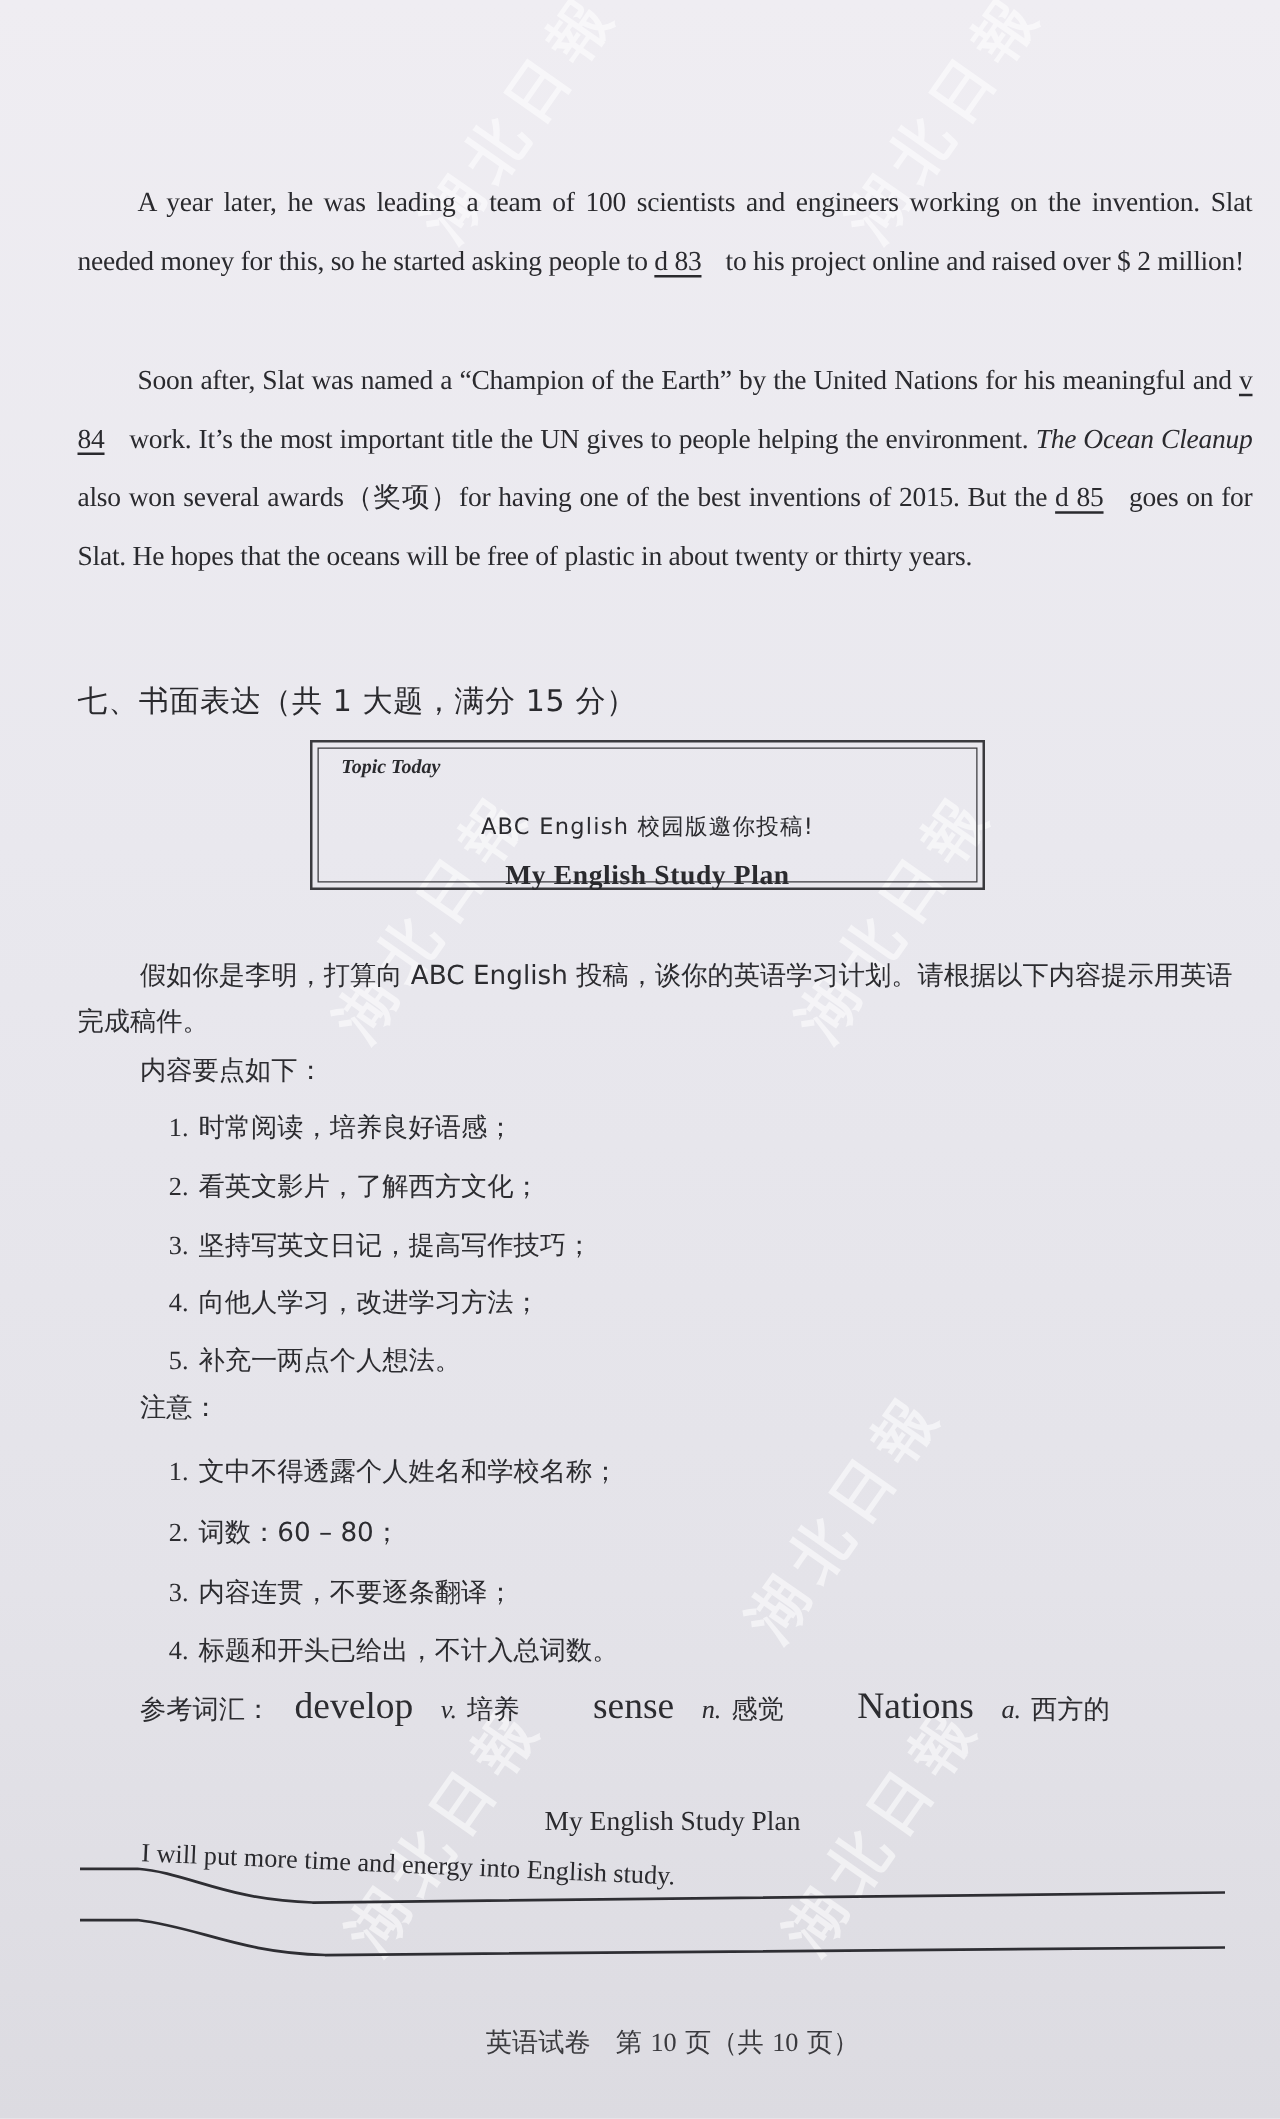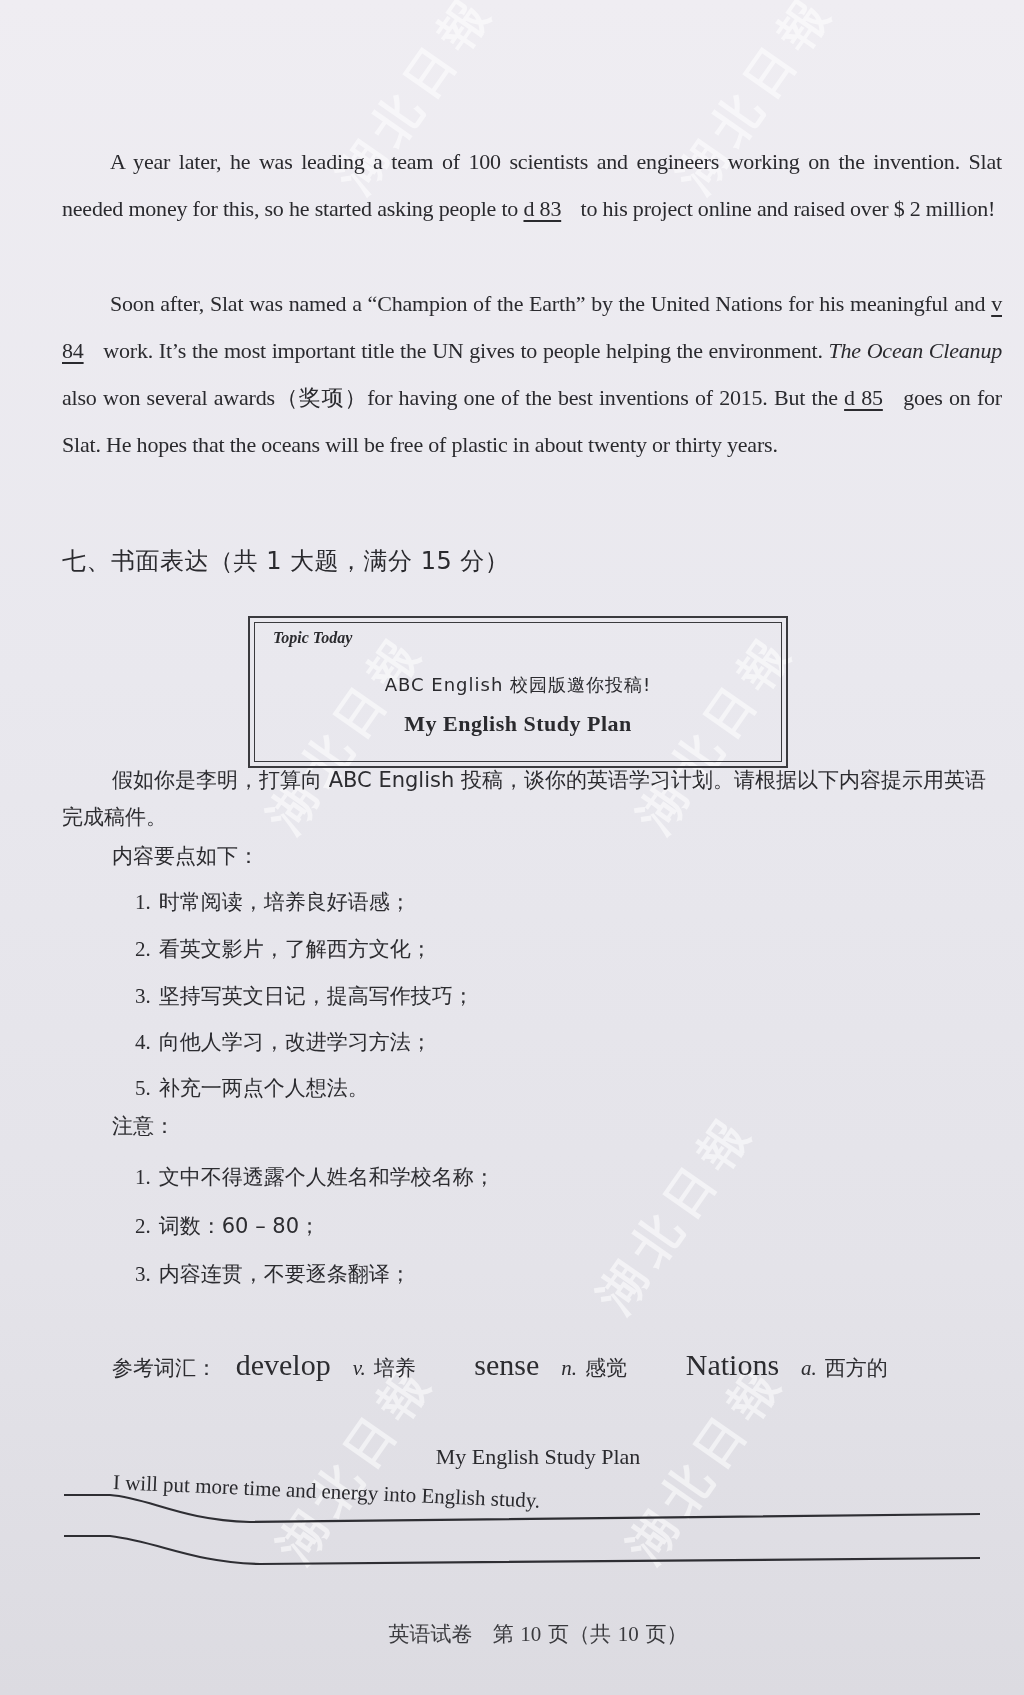--- a/index.html
+++ b/index.html
@@ -16,21 +16,21 @@
     font-family: "Liberation Serif", serif; letter-spacing: -0.2px;
   }
   .indent { text-indent: 48px; }
   .blank { text-decoration: underline; text-underline-offset: 4px; padding-right: 14px; }
   .it { font-style: italic; }
   .section-title {
     position: absolute; left: 62px; top: 545px;
     font-size: 24px; font-family: "DejaVu Sans", sans-serif; letter-spacing: 0.5px;
   }
   .topic-box {
-    position: absolute; left: 248px; top: 616px; width: 540px; height: 152px;
+    position: absolute; left: 248px; top: 592px; width: 540px; height: 120px;
     border: 2px solid #3a3a3e; padding: 4px; box-sizing: border-box;
   }
   .topic-inner { width: 100%; height: 100%; border: 1.5px solid #3a3a3e; box-sizing: border-box; position: relative; }
   .topic-label { position: absolute; left: 18px; top: 6px; font-style: italic; font-weight: bold; font-size: 16px; }
   .topic-sub { position: absolute; left: 0; right: 0; top: 50px; text-align: center; font-family: "DejaVu Sans", sans-serif; font-size: 18px; letter-spacing: 1px; }
   .topic-title { position: absolute; left: 0; right: 0; top: 88px; text-align: center; font-weight: bold; font-size: 22px; letter-spacing: 0.5px; }
   .cn { position: absolute; font-family: "DejaVu Sans", sans-serif; font-size: 21px; color: #2c2c30; }
   .intro { left: 62px; top: 762px; width: 940px; line-height: 37px; text-indent: 50px; }
   .list-item { left: 135px; }
   .num { font-family: "Liberation Serif", serif; margin-right: 8px; }
@@ -83,20 +83,21 @@
   <div class="cn list-item" style="top:935px;"><span class="num">2.</span><span>看英文影片，了解西方文化；</span></div>
   <div class="cn list-item" style="top:982px;"><span class="num">3.</span><span>坚持写英文日记，提高写作技巧；</span></div>
   <div class="cn list-item" style="top:1028px;"><span class="num">4.</span><span>向他人学习，改进学习方法；</span></div>
   <div class="cn list-item" style="top:1074px;"><span class="num">5.</span><span>补充一两点个人想法。</span></div>
 
   <div class="cn" style="left:112px;top:1112px;">注意：</div>
 
   <div class="cn list-item" style="top:1163px;"><span class="num">1.</span><span>文中不得透露个人姓名和学校名称；</span></div>
   <div class="cn list-item" style="top:1212px;"><span class="num">2.</span><span>词数：60 – 80；</span></div>
   <div class="cn list-item" style="top:1260px;"><span class="num">3.</span><span>内容连贯，不要逐条翻译；</span></div>
+  <div class="cn list-item" style="top:1306px;"><span class="num">4.</span><span>标题和开头已给出，不计入总词数。</span></div>
 
   <div class="cn vocab">
     <span>参考词汇：</span>
     <span class="w">develop</span><span class="pos">v.</span><span>培养</span>
     <span class="w gap">sense</span><span class="pos">n.</span><span>感觉</span>
     <span class="w gap">Nations</span><span class="pos">a.</span><span>西方的</span>
   </div>
 
   <div class="essay-title">My English Study Plan</div>
   <svg class="lines" width="1024" height="100">

